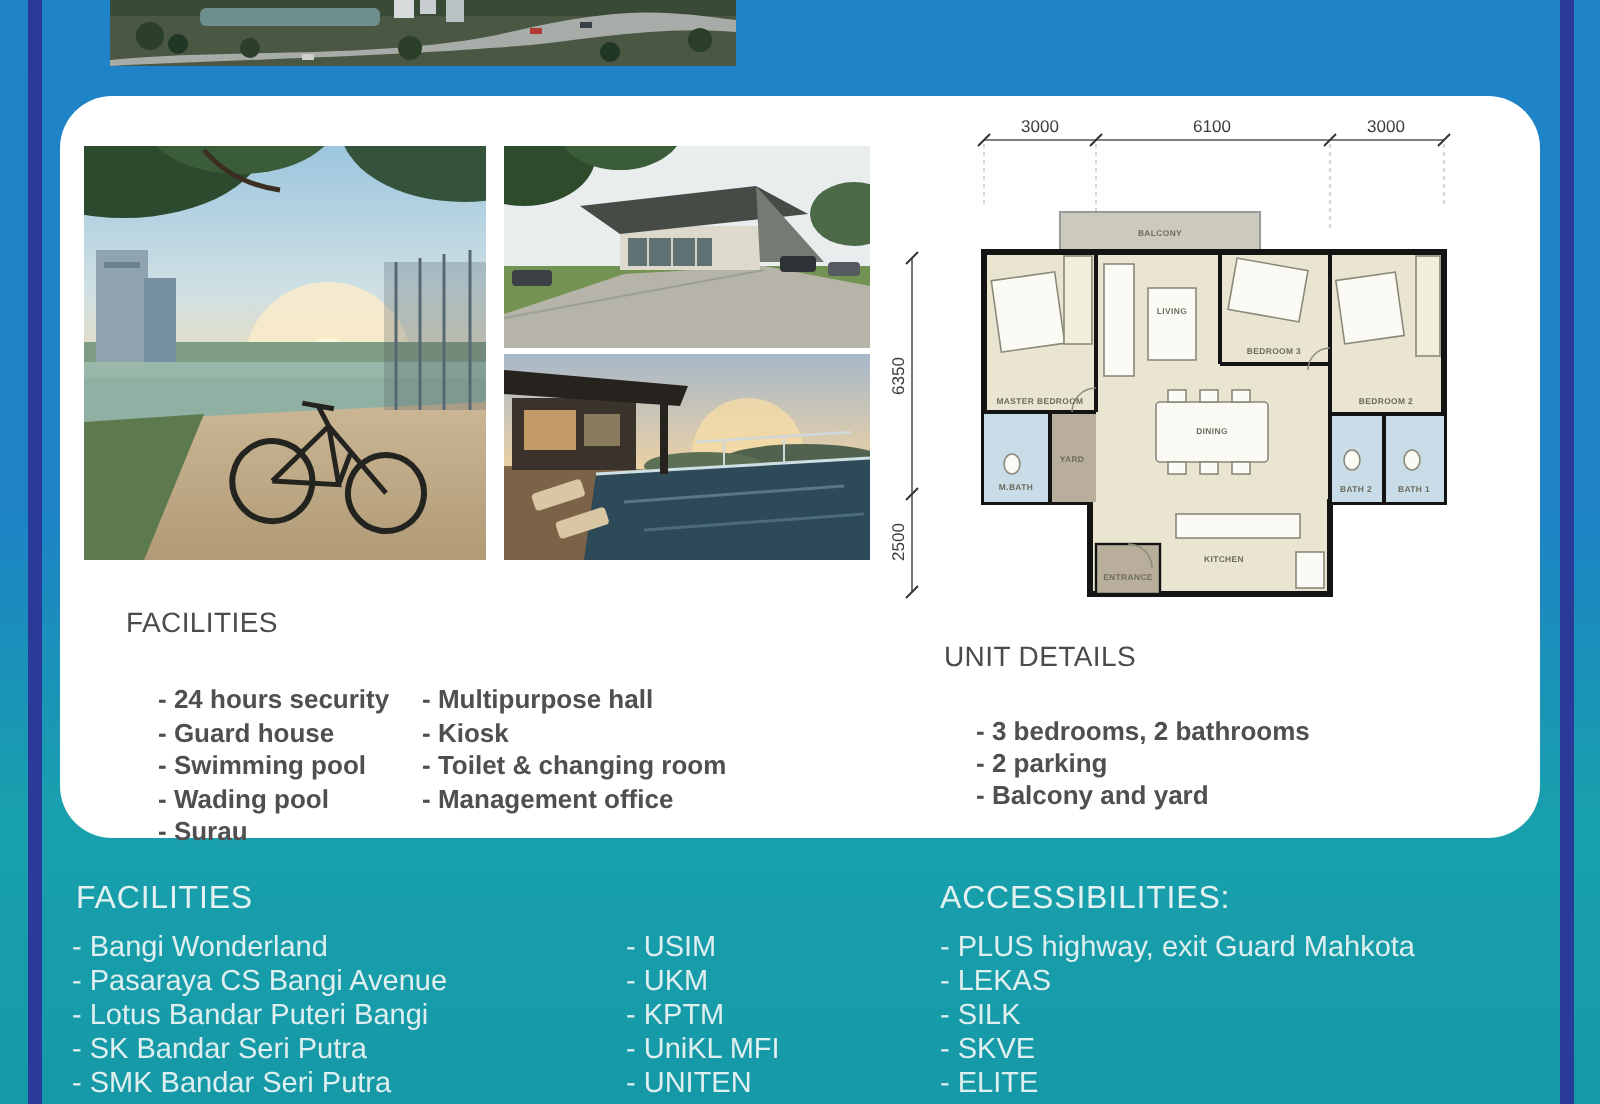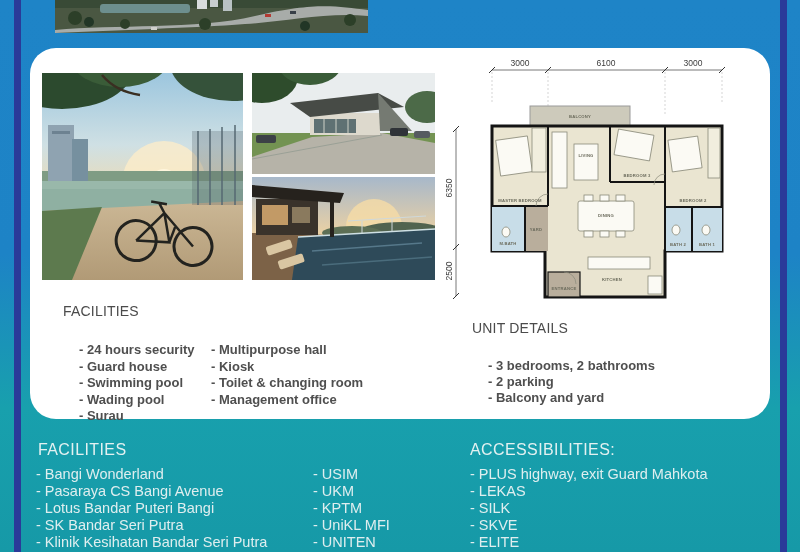--- a/index.html
+++ b/index.html
@@ -264,20 +264,21 @@
       <li>- Balcony and yard</li>
     </ul>
   </div>
 
   <div class="teal-heading" style="left:38px;top:441px">FACILITIES</div>
   <ul class="teal-list" style="left:36px;top:466px">
     <li>- Bangi Wonderland</li>
     <li>- Pasaraya CS Bangi Avenue</li>
     <li>- Lotus Bandar Puteri Bangi</li>
     <li>- SK Bandar Seri Putra</li>
+    <li>- SMK Bandar Seri Putra</li>
     <li>- Klinik Kesihatan Bandar Seri Putra</li>
   </ul>
   <ul class="teal-list" style="left:313px;top:466px">
     <li>- USIM</li>
     <li>- UKM</li>
     <li>- KPTM</li>
     <li>- UniKL MFI</li>
     <li>- UNITEN</li>
     <li>- SMI</li>
   </ul>

